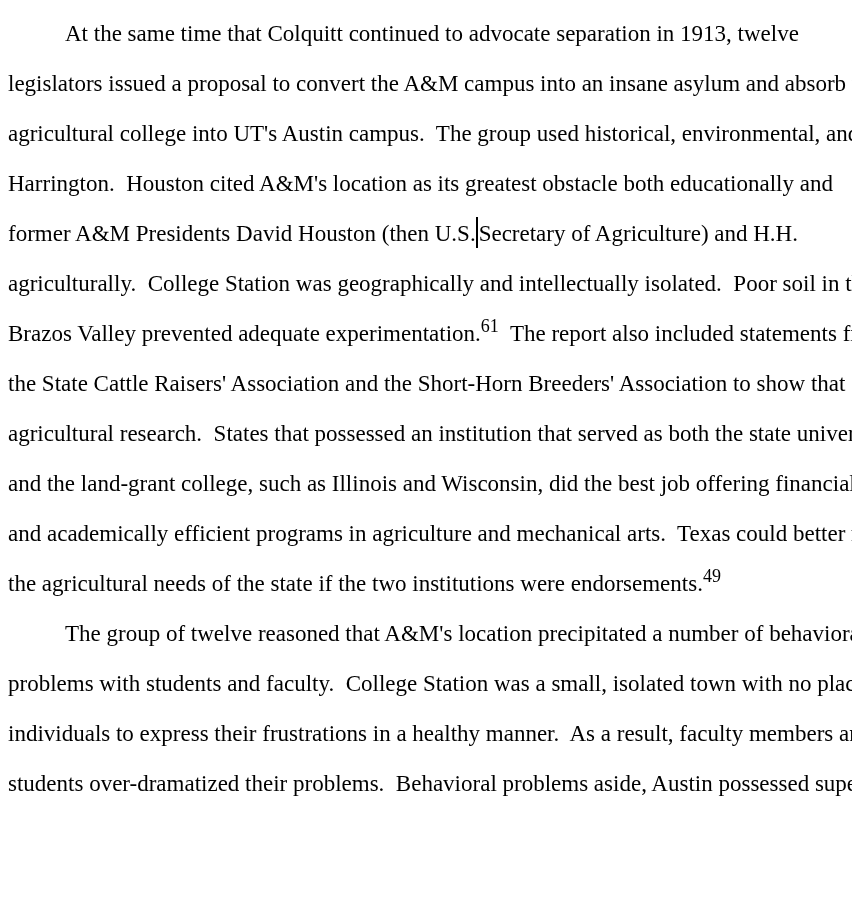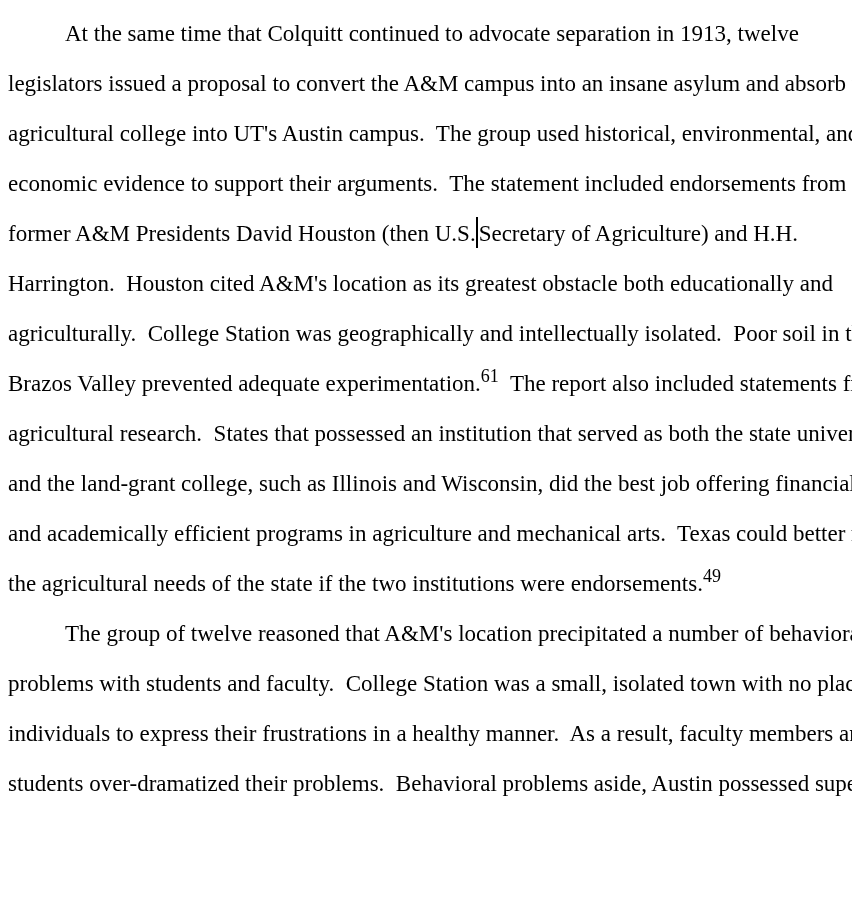--- a/index.html
+++ b/index.html
@@ -44,25 +44,25 @@
     margin: 0 1px 0 0;
   }
 </style>
 </head>
 <body>
 
 <div class="page">
     <div class="line indent"><span>At the same time that Colquitt continued to advocate separation in 1913, twelve</span></div>
     <div class="line"><span>legislators issued a proposal to convert the A&amp;M campus into an insane asylum and absorb the</span></div>
     <div class="line"><span>agricultural college into UT's Austin campus.  The group used historical, environmental, and</span></div>
-    <div class="line"><span>economic evidence to support their arguments.  The statement included endorsements from</span></div>
+    <div class="line"><span>Harrington.  Houston cited A&amp;M's location as its greatest obstacle both educationally and</span></div>
     <div class="line"><span>former A&amp;M Presidents David Houston (then U.S.</span><span class="caret"></span><span>Secretary of Agriculture) and H.H.</span></div>
-    <div class="line"><span>Harrington.  Houston cited A&amp;M's location as its greatest obstacle both educationally and</span></div>
     <div class="line"><span>agriculturally.  College Station was geographically and intellectually isolated.  Poor soil in the</span></div>
     <div class="line"><span>Brazos Valley prevented adequate experimentation.</span><sup class="fnref">61</sup><span>  The report also included statements from</span></div>
+    <div class="line"><span>the State Cattle Raisers' Association and the Short-Horn Breeders' Association to show that</span></div>
     <div class="line"><span>agricultural research.  States that possessed an institution that served as both the state university</span></div>
     <div class="line"><span>and the land-grant college, such as Illinois and Wisconsin, did the best job offering financially</span></div>
     <div class="line"><span>and academically efficient programs in agriculture and mechanical arts.  Texas could better meet</span></div>
     <div class="line"><span>the agricultural needs of the state if the two institutions were endorsements.</span><sup class="fnref">49</sup></div>
     <div class="line indent"><span>The group of twelve reasoned that A&amp;M's location precipitated a number of behavioral</span></div>
     <div class="line"><span>problems with students and faculty.  College Station was a small, isolated town with no place for</span></div>
     <div class="line"><span>individuals to express their frustrations in a healthy manner.  As a result, faculty members and</span></div>
     <div class="line"><span>students over-dramatized their problems.  Behavioral problems aside, Austin possessed superior</span></div>
   </div>
 

